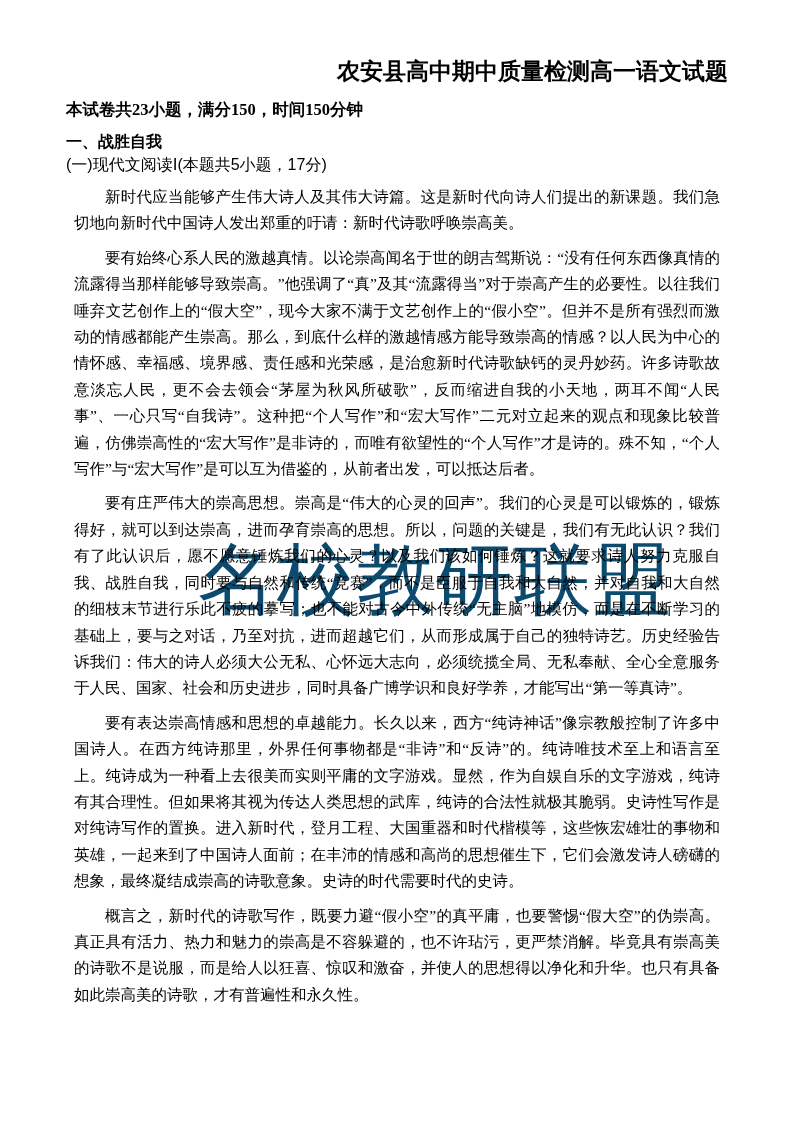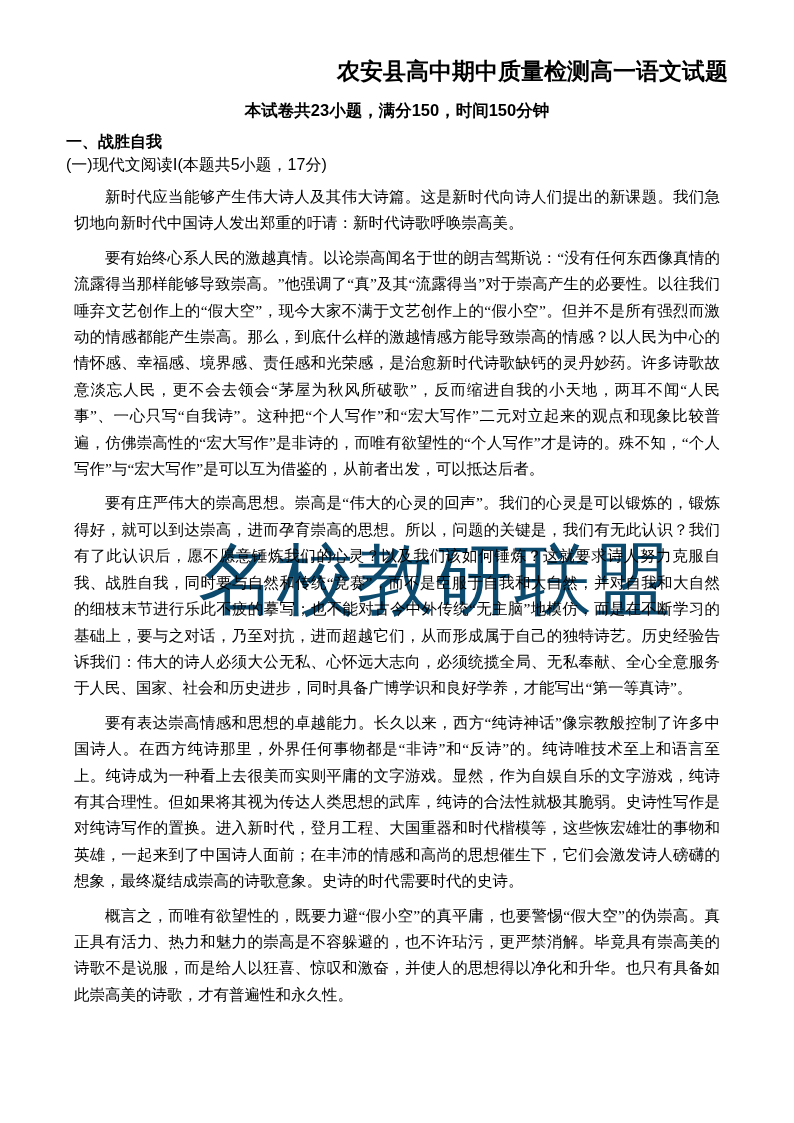--- a/index.html
+++ b/index.html
@@ -32,22 +32,21 @@
   }
   .doc-title {
     text-align: right;
     font-family: "Liberation Sans", "DejaVu Sans", sans-serif;
     font-weight: bold;
     font-size: 23px;
     line-height: 30px;
     margin: 0;
   }
   .doc-subtitle {
-    text-align: center;
-    font-family: Liberation Sans, sans-serif;
+    font-family: Liberation Serif, serif;
     font-weight: bold;
     font-size: 16.5px;
     line-height: 22px;
     margin: 13px 0 0 0;
   }
   .sec-heading {
     font-family: "Liberation Sans", "DejaVu Sans", sans-serif;
     font-weight: bold;
     font-size: 16px;
     line-height: 23px;
@@ -84,17 +83,17 @@
 
     <div class="sec-heading">一、战胜自我</div>
 
     <div class="sec-subheading">(一)现代文阅读Ⅰ(本题共5小题，17分)</div>
 
     <div class="passage">
       <p>新时代应当能够产生伟大诗人及其伟大诗篇。这是新时代向诗人们提出的新课题。我们急切地向新时代中国诗人发出郑重的吁请：新时代诗歌呼唤崇高美。</p>
       <p>要有始终心系人民的激越真情。以论崇高闻名于世的朗吉驾斯说：“没有任何东西像真情的流露得当那样能够导致崇高。”他强调了“真”及其“流露得当”对于崇高产生的必要性。以往我们唾弃文艺创作上的“假大空”，现今大家不满于文艺创作上的“假小空”。但并不是所有强烈而激动的情感都能产生崇高。那么，到底什么样的激越情感方能导致崇高的情感？以人民为中心的情怀感、幸福感、境界感、责任感和光荣感，是治愈新时代诗歌缺钙的灵丹妙药。许多诗歌故意淡忘人民，更不会去领会“茅屋为秋风所破歌”，反而缩进自我的小天地，两耳不闻“人民事”、一心只写“自我诗”。这种把“个人写作”和“宏大写作”二元对立起来的观点和现象比较普遍，仿佛崇高性的“宏大写作”是非诗的，而唯有欲望性的“个人写作”才是诗的。殊不知，“个人写作”与“宏大写作”是可以互为借鉴的，从前者出发，可以抵达后者。</p>
       <p>要有庄严伟大的崇高思想。崇高是“伟大的心灵的回声”。我们的心灵是可以锻炼的，锻炼得好，就可以到达崇高，进而孕育崇高的思想。所以，问题的关键是，我们有无此认识？我们有了此认识后，愿不愿意锤炼我们的心灵？以及我们该如何锤炼？这就要求诗人努力克服自我、战胜自我，同时要与自然和传统“竞赛”，而不是臣服于自我和大自然，并对自我和大自然的细枝末节进行乐此不疲的摹写；也不能对古今中外传统“无主脑”地模仿，而是在不断学习的基础上，要与之对话，乃至对抗，进而超越它们，从而形成属于自己的独特诗艺。历史经验告诉我们：伟大的诗人必须大公无私、心怀远大志向，必须统揽全局、无私奉献、全心全意服务于人民、国家、社会和历史进步，同时具备广博学识和良好学养，才能写出“第一等真诗”。</p>
       <p>要有表达崇高情感和思想的卓越能力。长久以来，西方“纯诗神话”像宗教般控制了许多中国诗人。在西方纯诗那里，外界任何事物都是“非诗”和“反诗”的。纯诗唯技术至上和语言至上。纯诗成为一种看上去很美而实则平庸的文字游戏。显然，作为自娱自乐的文字游戏，纯诗有其合理性。但如果将其视为传达人类思想的武库，纯诗的合法性就极其脆弱。史诗性写作是对纯诗写作的置换。进入新时代，登月工程、大国重器和时代楷模等，这些恢宏雄壮的事物和英雄，一起来到了中国诗人面前；在丰沛的情感和高尚的思想催生下，它们会激发诗人磅礴的想象，最终凝结成崇高的诗歌意象。史诗的时代需要时代的史诗。</p>
-      <p>概言之，而唯有欲望性的，既要力避“假小空”的真平庸，也要警惕“假大空”的伪崇高。真正具有活力、热力和魅力的崇高是不容躲避的，也不许玷污，更严禁消解。毕竟具有崇高美的诗歌不是说服，而是给人以狂喜、惊叹和激奋，并使人的思想得以净化和升华。也只有具备如此崇高美的诗歌，才有普遍性和永久性。</p>
+      <p>概言之，新时代的诗歌写作，既要力避“假小空”的真平庸，也要警惕“假大空”的伪崇高。真正具有活力、热力和魅力的崇高是不容躲避的，也不许玷污，更严禁消解。毕竟具有崇高美的诗歌不是说服，而是给人以狂喜、惊叹和激奋，并使人的思想得以净化和升华。也只有具备如此崇高美的诗歌，才有普遍性和永久性。</p>
     </div>
 
   </div>
 </div>
 
 </body></html>

